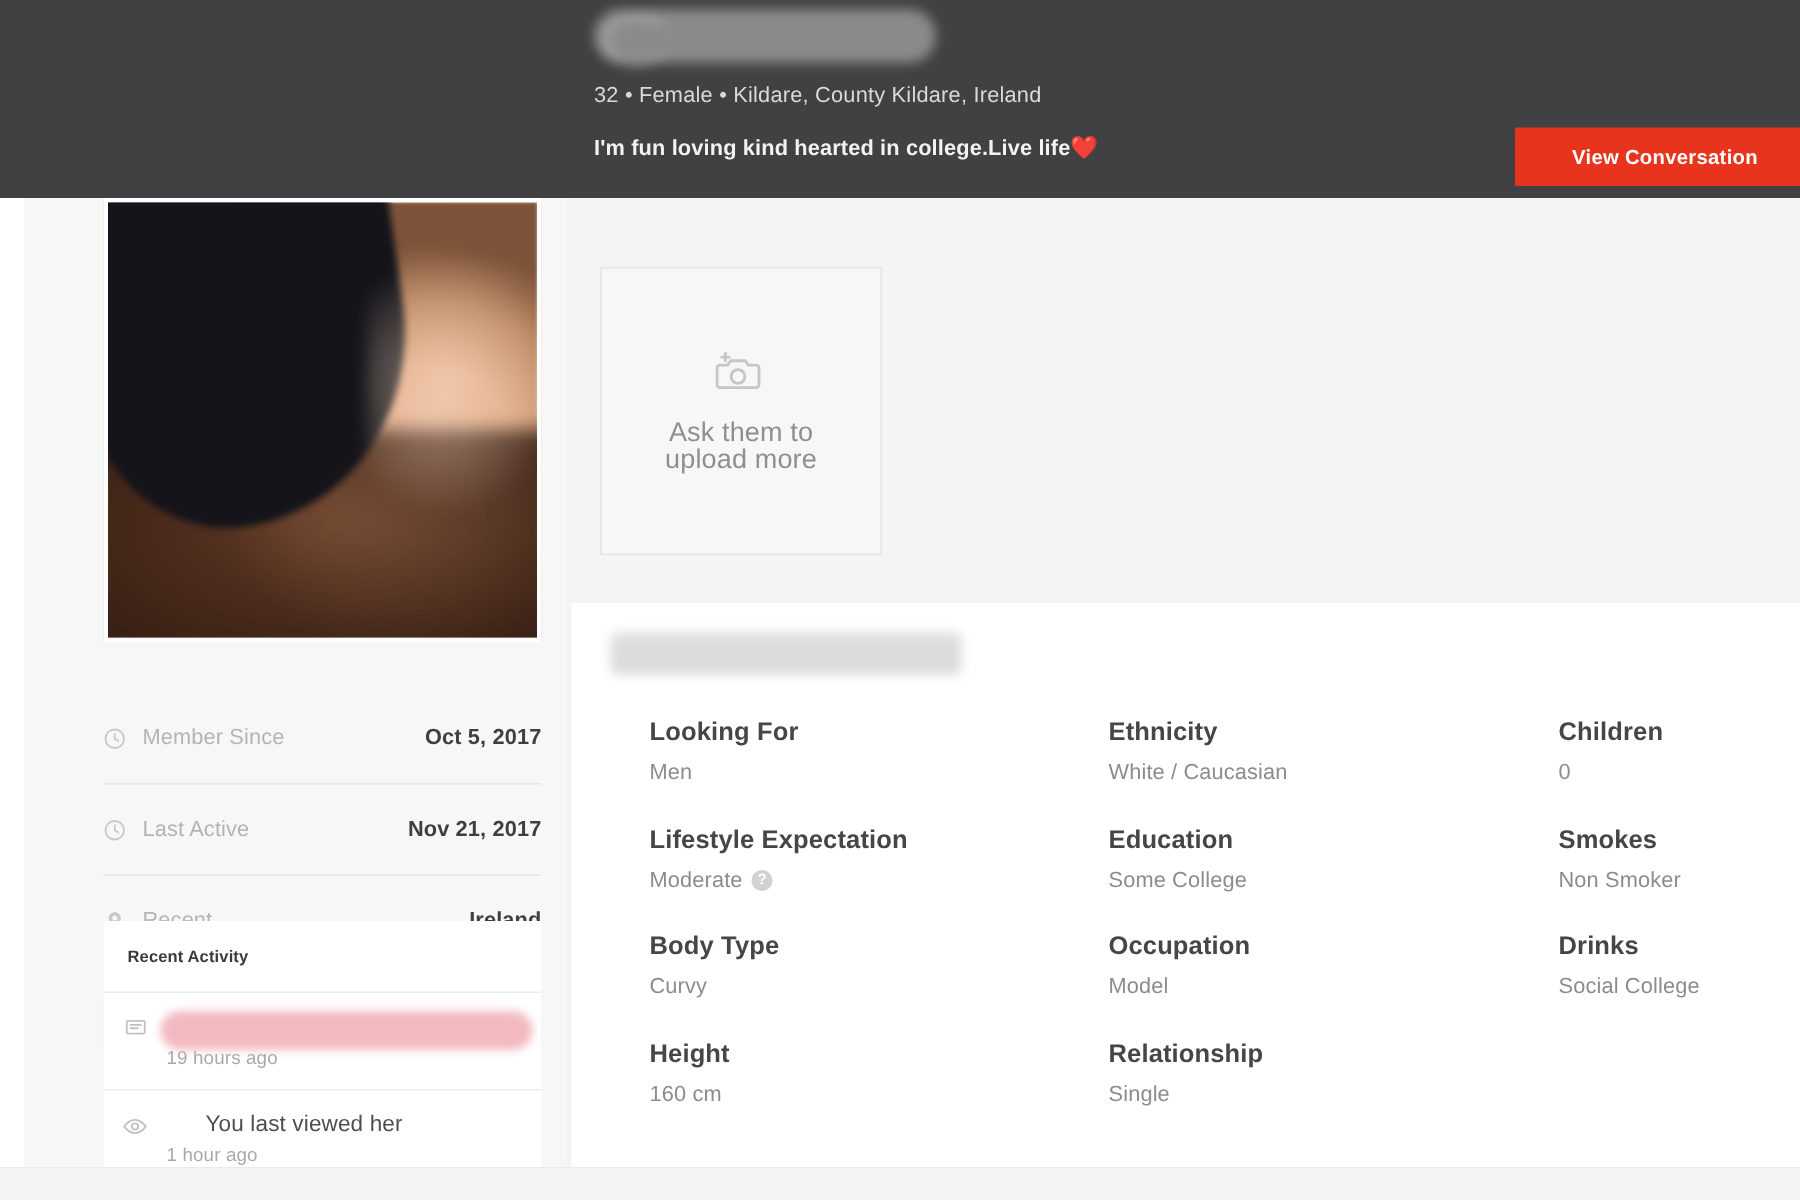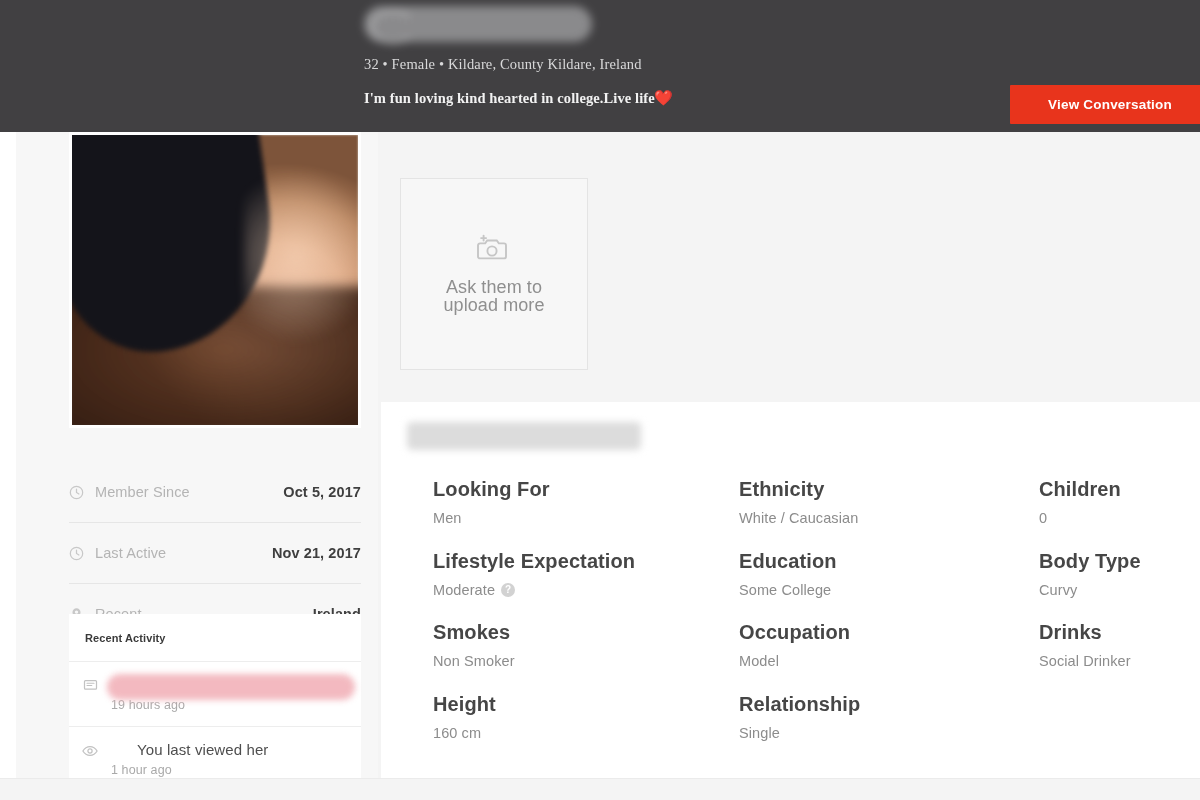--- a/index.html
+++ b/index.html
@@ -26,25 +26,24 @@
     position: absolute;
     left: 0;
     top: 0;
     width: 1200px;
     height: 132px;
     background: #414042;
   }
 
   .header-text {
     position: absolute;
-    left: 364px;
+    left: 396px;
     top: 0;
     width: 610px;
     height: 156px;
-    font-family: Liberation Serif, serif;
   }
 
   .name-redaction {
     position: absolute;
     left: 0px;
     top: 6px;
     width: 228px;
     height: 36px;
     border-radius: 18px;
     background: #8e8e90;
@@ -365,21 +364,21 @@
     top: 76px;
     width: 819px;
     padding: 0 26px 0 52px;
     box-sizing: border-box;
     display: grid;
     grid-template-columns: 306px 300px 1fr;
     grid-auto-rows: 71.5px;
   }
   .detail-item { }
   .detail-label {
-    font-size: 20px;
+    font-size: 17px;
     font-weight: 700;
     color: #464646;
     letter-spacing: .1px;
     margin-bottom: 9px;
   }
   .detail-value {
     font-size: 14.5px;
     color: #8c8c8c;
     letter-spacing: .1px;
     display: flex;
@@ -559,35 +558,35 @@
           <div class="detail-value">
             <span>Moderate</span>
             <span class="help-ico">?</span>
           </div>
         </div>
         <div class="detail-item">
           <div class="detail-label">Education</div>
           <div class="detail-value">Some College</div>
         </div>
         <div class="detail-item">
+          <div class="detail-label">Smokes</div>
+          <div class="detail-value">Non Smoker</div>
+        </div>
+
+        <div class="detail-item">
           <div class="detail-label">Body Type</div>
           <div class="detail-value">Curvy</div>
         </div>
-
-        <div class="detail-item">
-          <div class="detail-label">Smokes</div>
-          <div class="detail-value">Non Smoker</div>
-        </div>
         <div class="detail-item">
           <div class="detail-label">Occupation</div>
           <div class="detail-value">Model</div>
         </div>
         <div class="detail-item">
           <div class="detail-label">Drinks</div>
-          <div class="detail-value">Social Drinker</div>
+          <div class="detail-value">Social College</div>
         </div>
 
         <div class="detail-item">
           <div class="detail-label">Height</div>
           <div class="detail-value">160 cm</div>
         </div>
         <div class="detail-item">
           <div class="detail-label">Relationship</div>
           <div class="detail-value">Single</div>
         </div>

